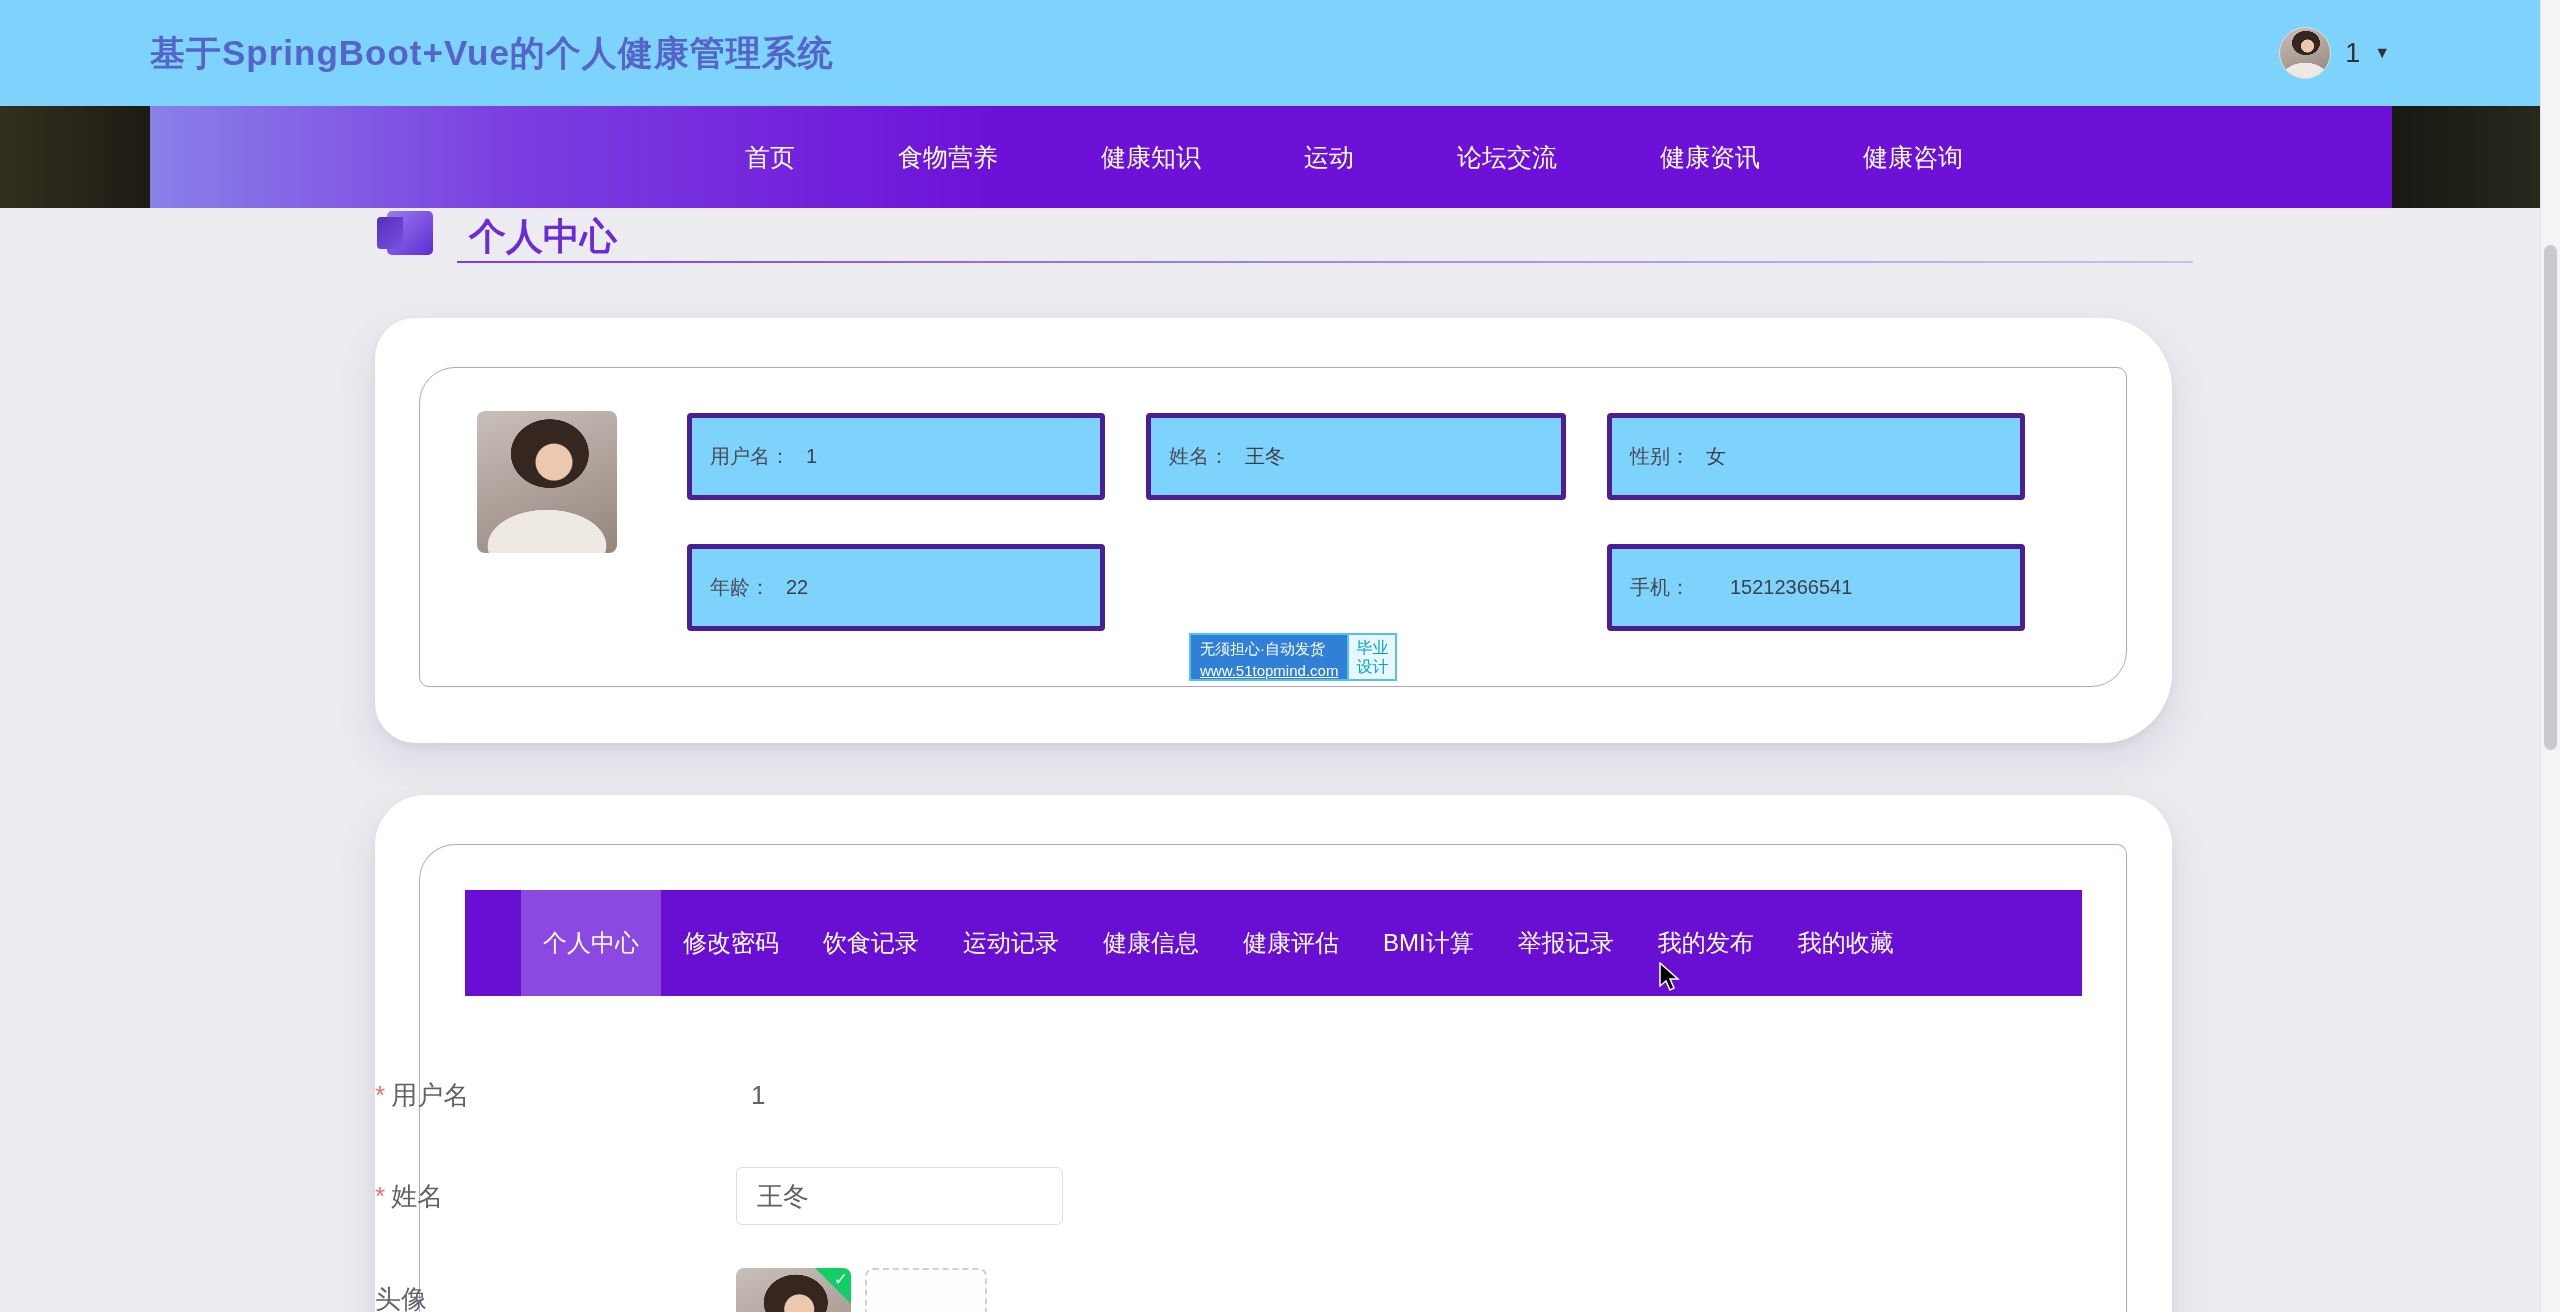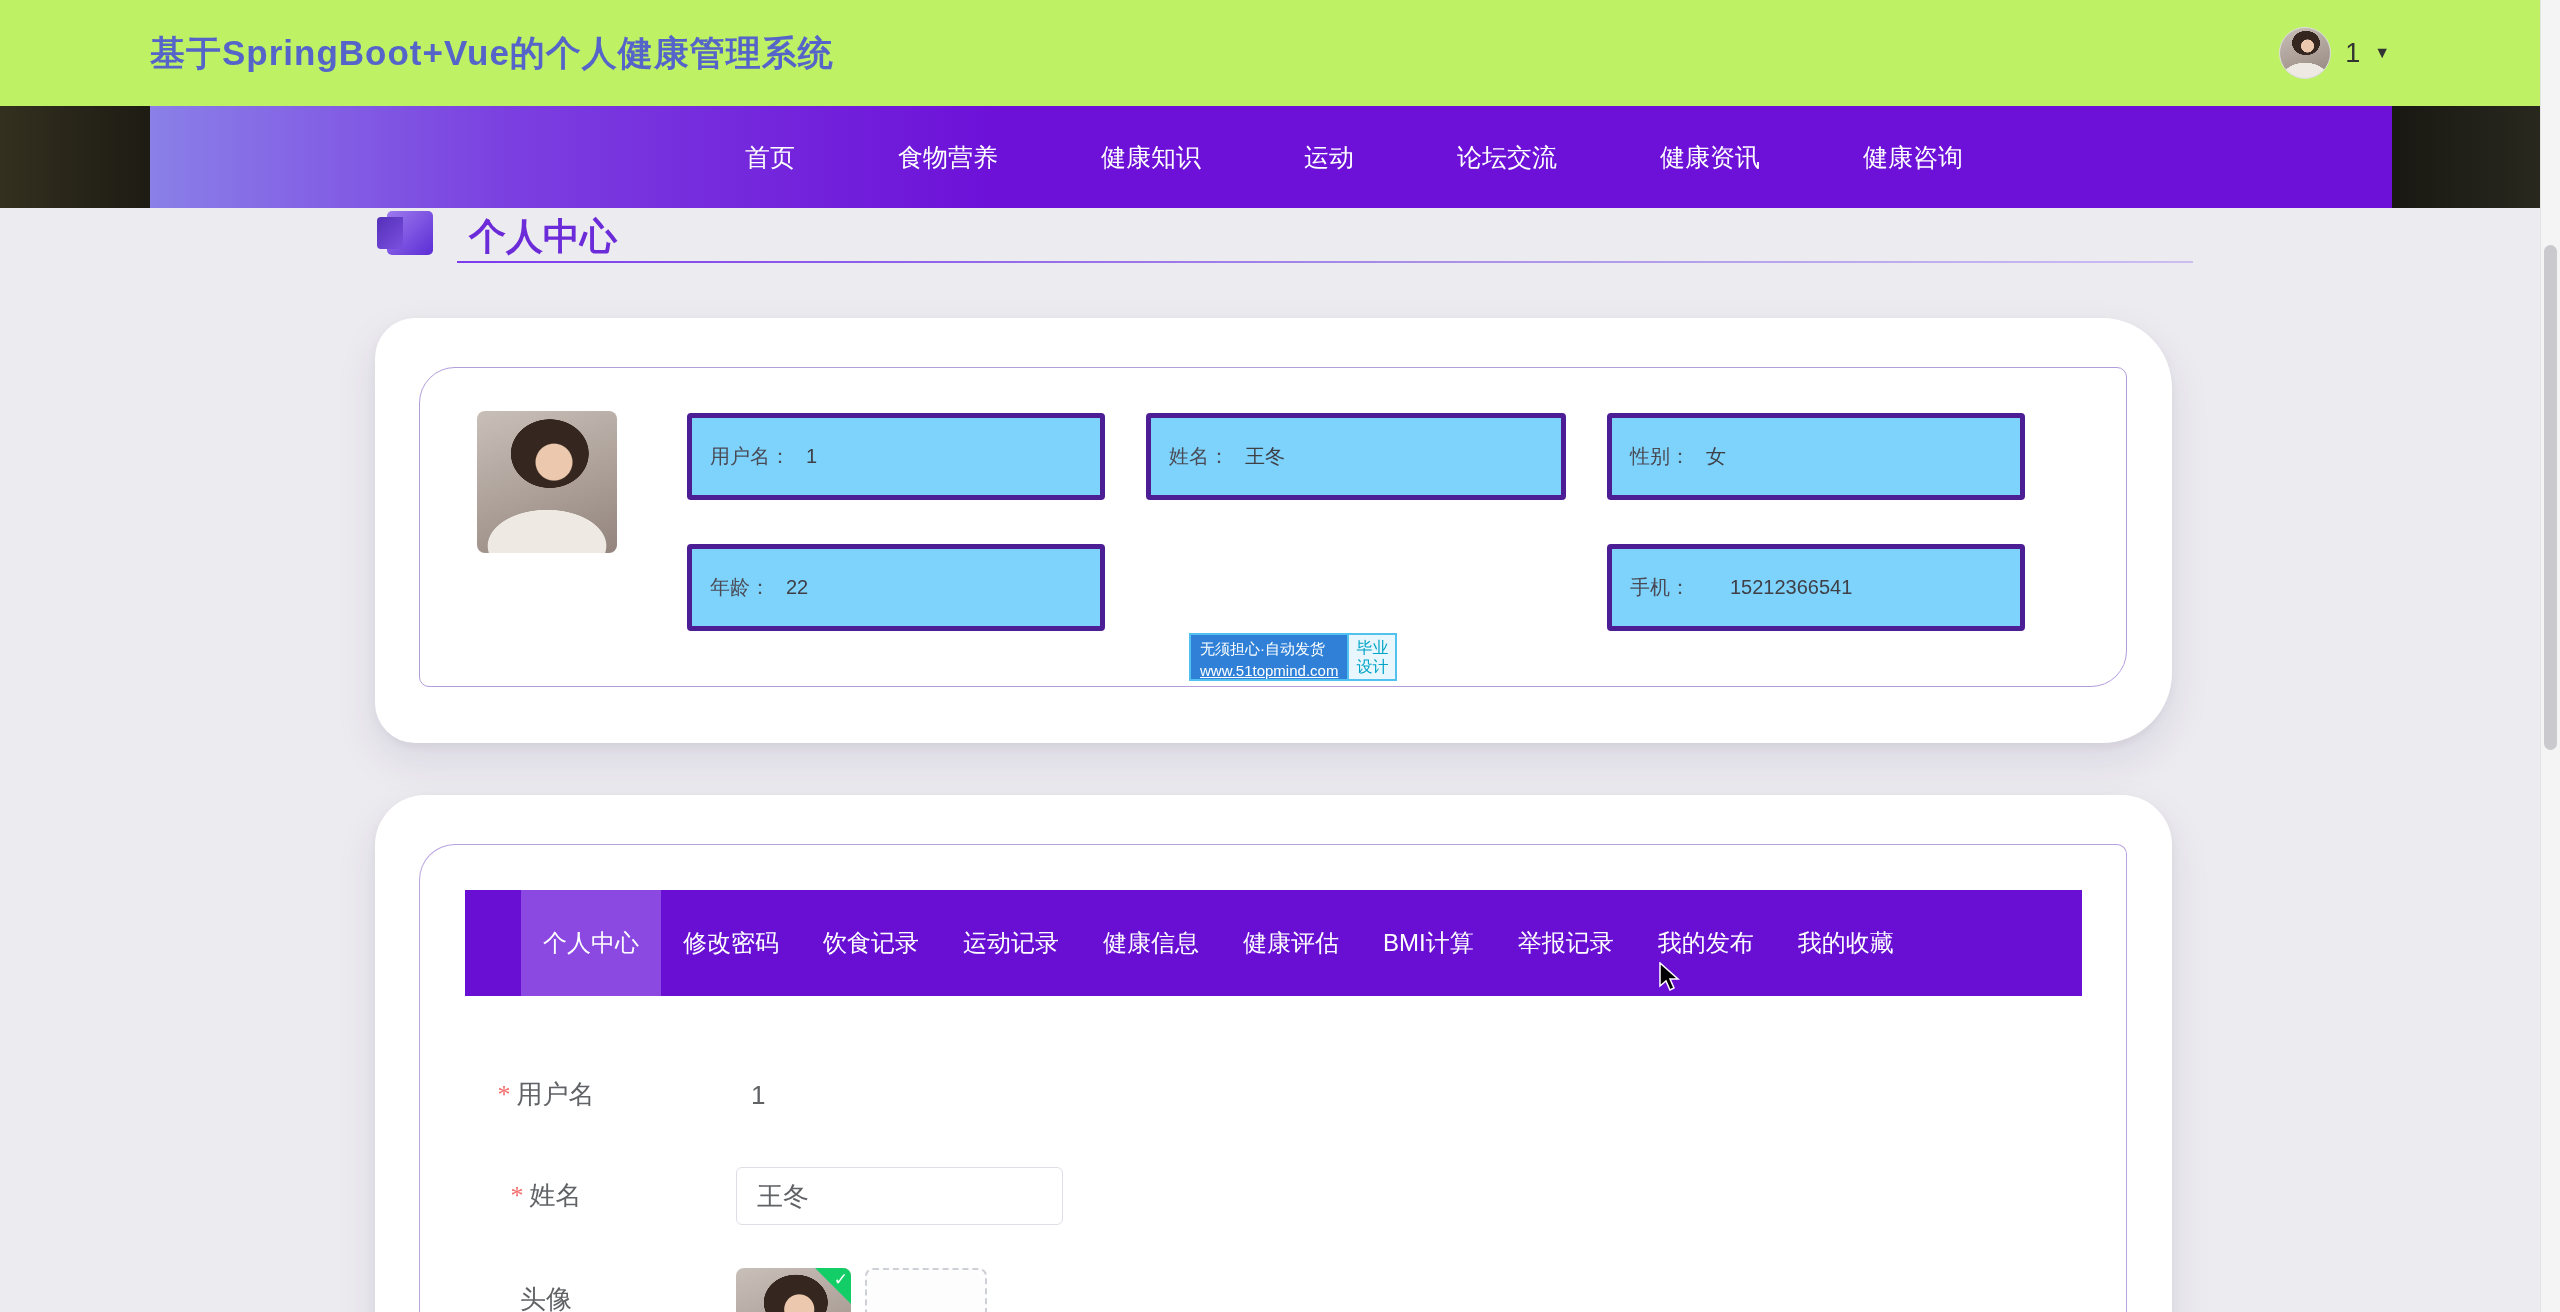--- a/index.html
+++ b/index.html
@@ -1,21 +1,21 @@
 <!DOCTYPE html>
 <html><head>
 <meta charset="utf-8">
 <style>
   * { margin:0; padding:0; box-sizing:border-box; }
   html,body { width:2560px; height:1312px; overflow:hidden; }
   body { font-family:"Liberation Sans","DejaVu Sans",sans-serif; background:#ecebef; }
   #screen { position:relative; width:2560px; height:1312px; overflow:hidden; background:#ecebef; }
 
   
-  .header { position:absolute; top:0; left:0; width:2560px; height:106px; background:#bef264; z-index:20; }
+  .header { position:absolute; top:0; left:0; width:2560px; height:106px; background:#7dd3fc; z-index:20; }
   .app-title { position:absolute; left:150px; top:0; line-height:106px; font-size:35px; font-weight:bold; color:#5564c9; letter-spacing:1px; }
   .user-area { position:absolute; right:170px; top:0; height:106px; display:flex; align-items:center; gap:14px; }
   .avatar-sm { width:52px; height:52px; border-radius:50%; overflow:hidden; border:1px solid #ddd; }
   .username { font-size:27px; color:#333; }
   .caret { font-size:16px; color:#333; }
 
   
   .portrait {
     background:
       radial-gradient(circle at 55% 36%, #ecc9ae 0 15%, rgba(0,0,0,0) 16%),
@@ -64,21 +64,21 @@
   .card2 { left:375px; top:795px; width:1797px; height:640px; border-radius:50px 50px 0 0; }
   .inner-panel2 { position:absolute; left:44px; top:49px; width:1708px; height:580px;
     border:1px solid #b8a2e0; border-bottom:none; border-radius:36px 10px 0 0; }
   .tabbar { position:absolute; left:90px; top:95px; width:1617px; height:106px; background:#690fd3;
     display:flex; align-items:stretch; padding-left:56px; }
   .tab { line-height:106px; padding:0 22px; font-size:24px; color:#fff; white-space:nowrap; cursor:pointer; }
   .tab.active { background:#8b49e2; }
 
   
   .form-row { position:absolute; font-size:26px; color:#606266; }
-  .form-label { position:absolute; left:0; width:342px; text-align:center;font-family:Liberation Serif, serif; }
+  .form-label { position:absolute; left:0; width:342px; text-align:left; }
   .req { color:#f56c6c; margin-right:6px; }
   .row-username { left:0; top:278px; width:900px; height:44px; line-height:44px; }
   .row-username .value { position:absolute; left:376px; }
   .row-name { left:0; top:372px; width:900px; height:58px; line-height:58px;padding-left:14px; }
   .name-input { position:absolute; left:361px; top:0; width:327px; height:58px; border:1px solid #dcdfe6;
     border-radius:6px; background:#fff; line-height:56px; padding-left:20px; font-size:26px; color:#606266; }
   .row-avatar { left:0; top:473px; width:900px; height:160px; }
   .row-avatar .form-label { top:14px; }
   .form-avatar { position:absolute; left:361px; top:0; width:115px; height:115px; border-radius:8px; overflow:hidden; }
   .corner-check { position:absolute; top:0; right:0; width:0; height:0;

